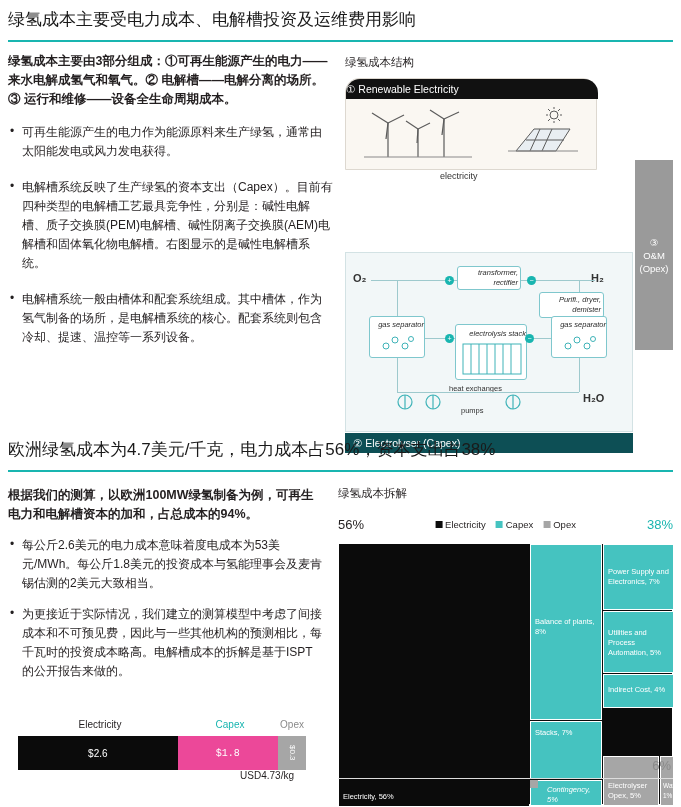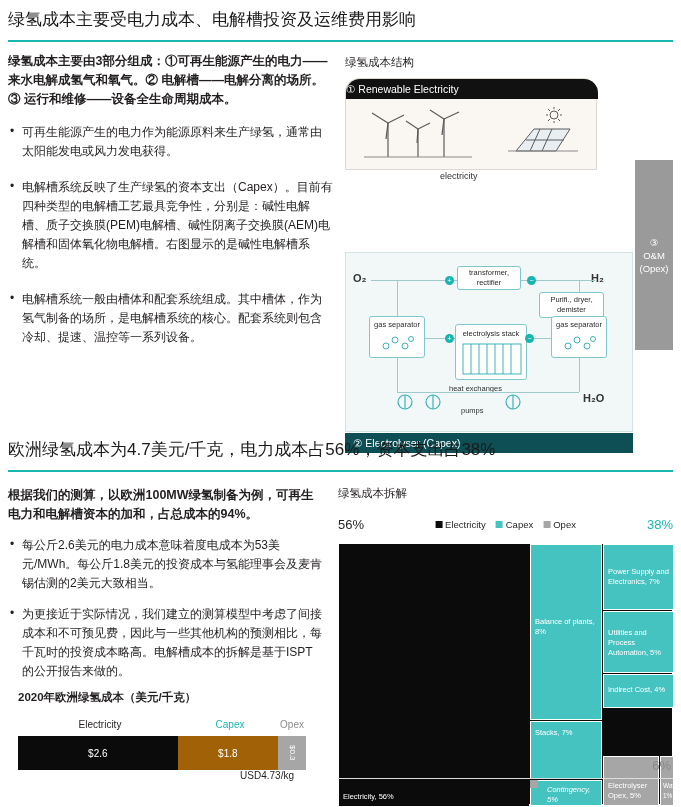--- a/index.html
+++ b/index.html
@@ -75,21 +75,21 @@
   .dg-om {
     position: absolute; right: 0; top: 82px; width: 38px; height: 190px;
     background: #9a9a9a; color: #fff;
     display: flex; align-items: center; justify-content: center;
     text-align: center; font-size: 9.5px; line-height: 13px;
   }
   .box {
     position: absolute; background: #fff; border: 1px solid #7fc7cd;
     border-radius: 3px; font-size: 7.5px; line-height: 10px;
     color: #2b2b2b; display: flex; align-items: center; justify-content: center;
-    text-align: center; padding: 2px;
+    text-align: right; padding: 2px; font-style: italic;
   }
   .lbl { position: absolute; font-size: 9px; color: #333; }
   .lbl-b { font-weight: bold; }
   .line { position: absolute; background: #9ec9cd; }
   .circ {
     position: absolute; width: 9px; height: 9px; border-radius: 50%;
     background: #19b5b0; color: #fff; font-size: 7px; line-height: 9px;
     text-align: center;
   }
 
@@ -305,30 +305,29 @@
   <div class="rule rule2"></div>
 
   <div class="s2-left">
     <p class="s2-lead">根据我们的测算，以欧洲100MW绿氢制备为例，可再生电力和电解槽资本的加和，占总成本的94%。</p>
     <ul class="bullets s2-bullets">
       <li>每公斤2.6美元的电力成本意味着度电成本为53美元/MWh。每公斤1.8美元的投资成本与氢能理事会及麦肯锡估测的2美元大致相当。</li>
       <li>为更接近于实际情况，我们建立的测算模型中考虑了间接成本和不可预见费，因此与一些其他机构的预测相比，每千瓦时的投资成本略高。电解槽成本的拆解是基于ISPT的公开报告来做的。</li>
     </ul>
   </div>
 
-  <div class="tbl-title">2020年欧洲绿氢成本（美元/千克）</div>
   <div class="cost-table">
     <div class="ct-head">
       <div style="width:164px;color:#231f20;">Electricity</div>
       <div style="width:96px;color:#19b5b0;">Capex</div>
       <div style="width:28px;color:#8a8a8a;">Opex</div>
     </div>
     <div class="ct-bars">
       <div style="width:164px;background:#0b0b0b;">$2.6</div>
-      <div style="width:103px;background:#a16207;">$1.8</div>
+      <div style="width:103px;background:#ec4899;font-family:Liberation Mono, monospace;">$1.8</div>
       <div style="width:28px;background:#a6a6a6;writing-mode:vertical-rl;font-size:8px;">$0.3</div>
     </div>
     <div class="ct-foot">USD4.73/kg</div>
   </div>
 
   <div class="s2-right">
     <div class="panel-label">绿氢成本拆解</div>
 
     <div class="tm-top">
       <div class="tm-left-pct">56%</div>

